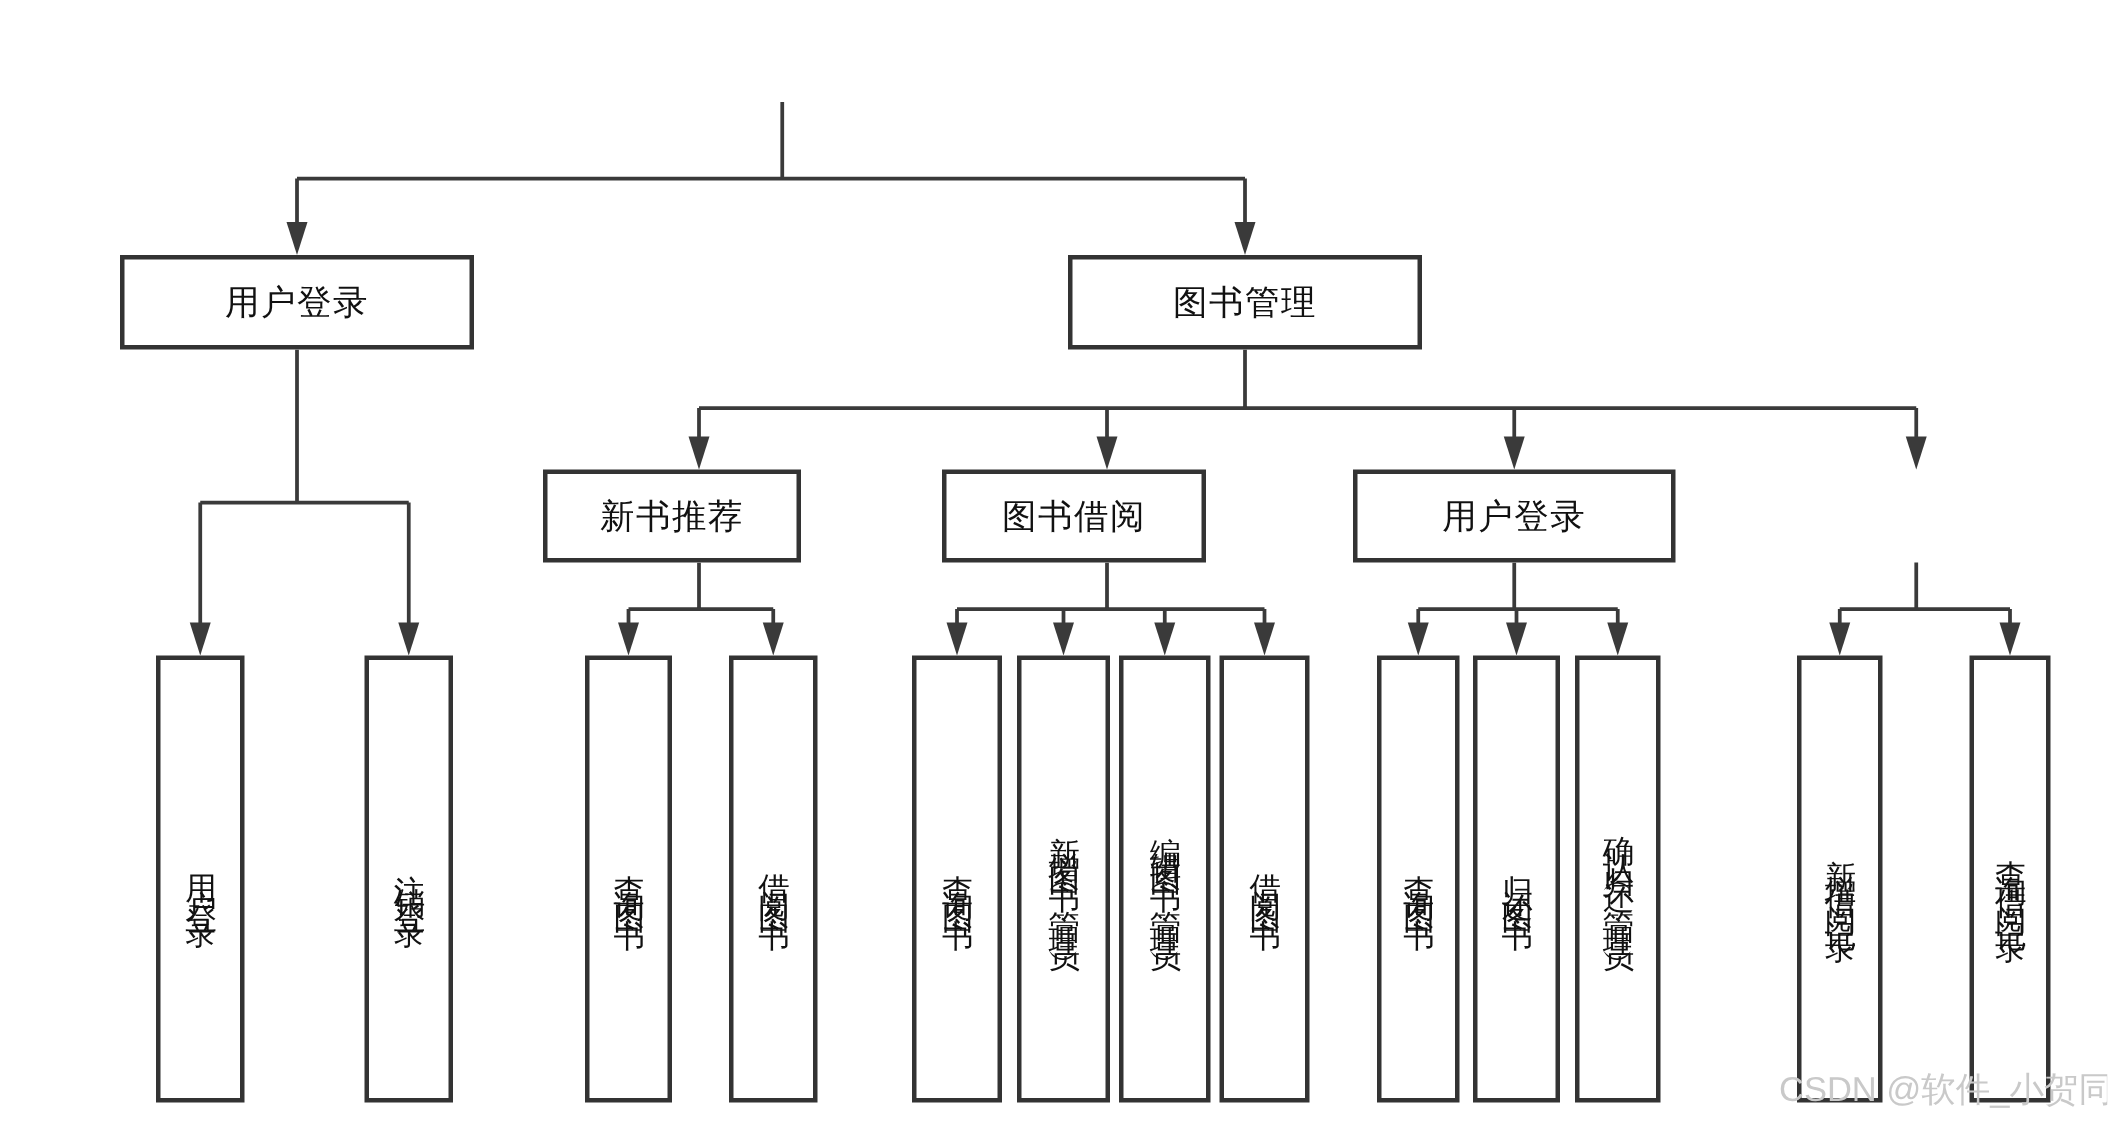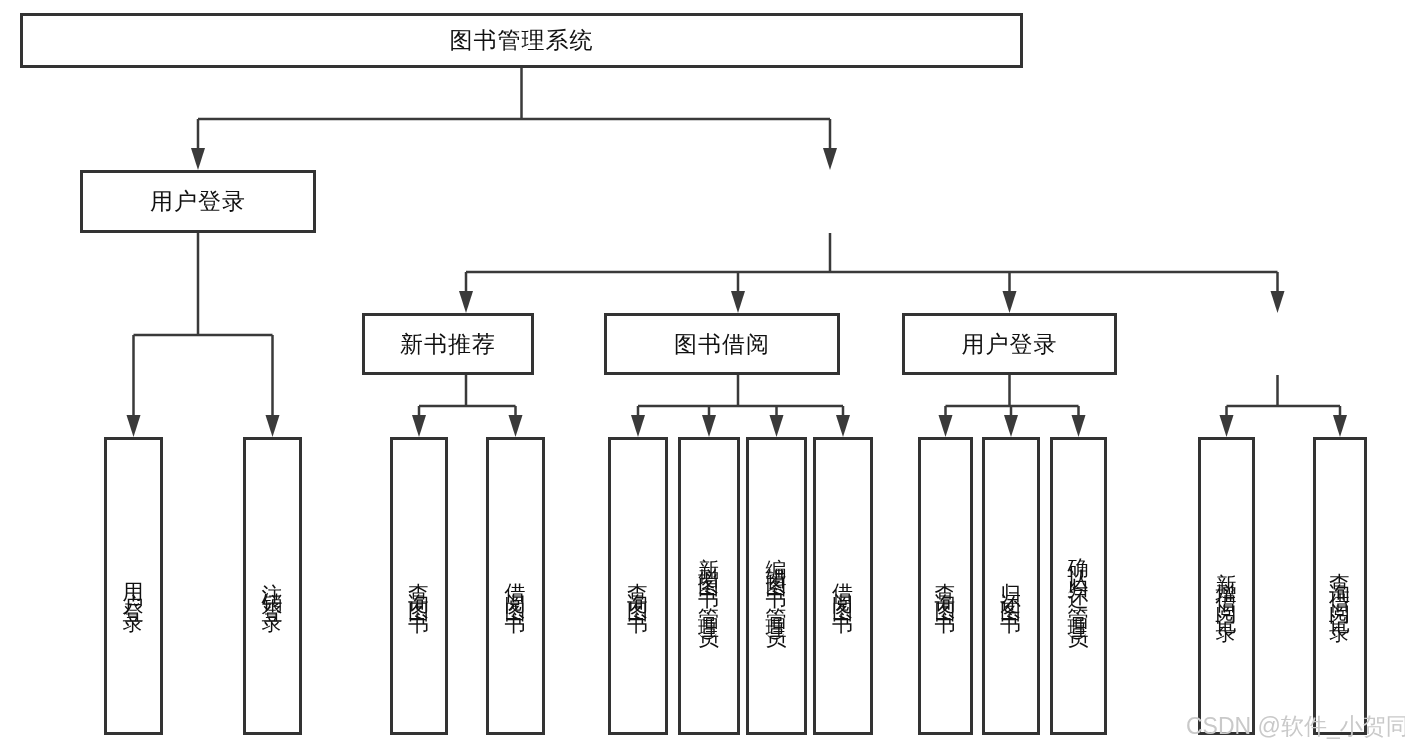--- a/index.html
+++ b/index.html
@@ -86,32 +86,32 @@
       <polygon points="769.5,415 783.5,415 776.5,437"></polygon>
       <polygon points="836,415 850,415 843,437"></polygon>
       <polygon points="938.5,415 952.5,415 945.5,437"></polygon>
       <polygon points="1004,415 1018,415 1011,437"></polygon>
       <polygon points="1071.5,415 1085.5,415 1078.5,437"></polygon>
       <polygon points="1219.5,415 1233.5,415 1226.5,437"></polygon>
       <polygon points="1333,415 1347,415 1340,437"></polygon>
     </g>
   </svg>
 
-  <div class="node" style="left:20px;top:13px;width:1003px;height:55px">
-    <span class="lbl-h">图书管理系统</span>
-  </div>
 
   <div class="node lvl2" style="left:80px;width:236px">
     <span class="lbl-h">用户登录</span>
+  </div>
+  <div class="node lvl2" style="left:712px;width:236px">
+    <span class="lbl-h">图书管理</span>
   </div>
 
   <div class="node lvl3" style="left:362px;width:172px">
     <span class="lbl-h">新书推荐</span>
   </div>
-  <div class="node lvl3" style="left:604px;width:236px">
+  <div class="node lvl3" style="left:628px;width:176px">
     <span class="lbl-h">图书借阅</span>
   </div>
   <div class="node lvl3" style="left:902px;width:215px">
     <span class="lbl-h">用户登录</span>
   </div>
 
   <div class="node leaf" style="left:104px;width:59px">
     <span class="lbl-v">用户登录</span>
   </div>
   <div class="node leaf" style="left:243px;width:59px">

